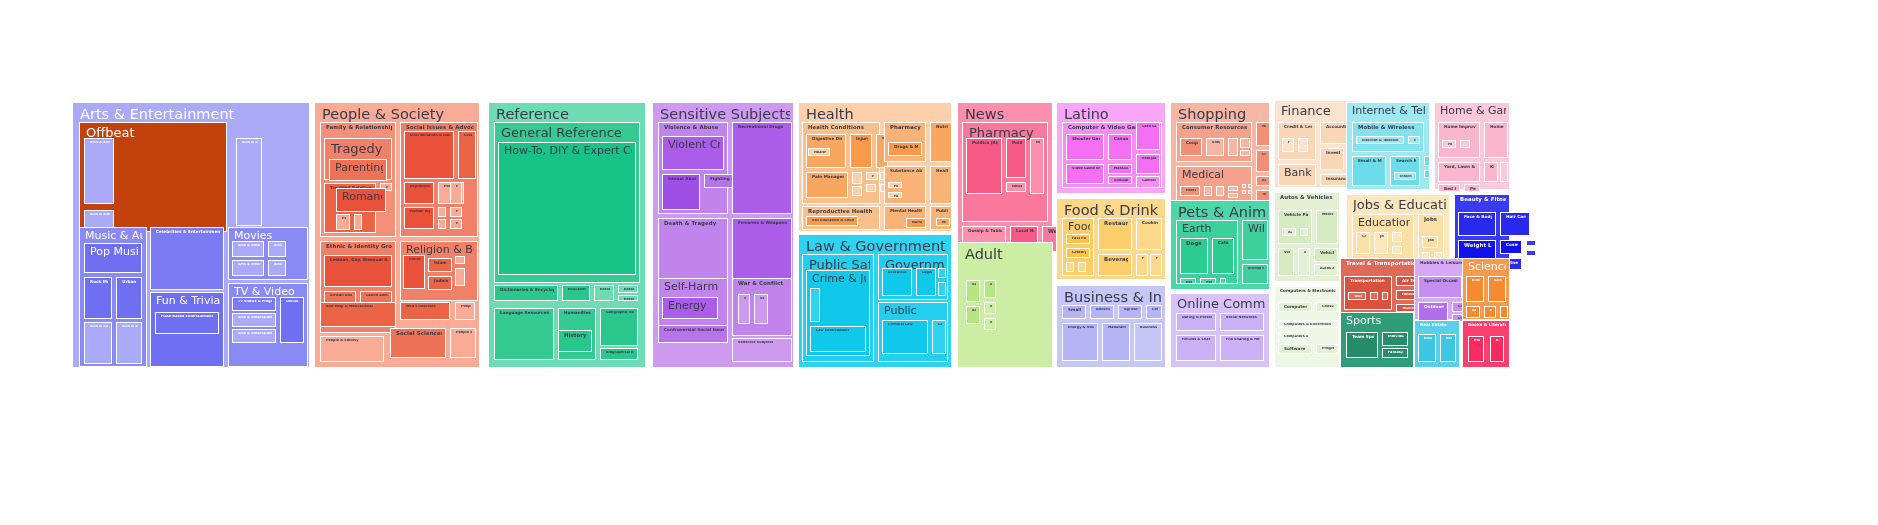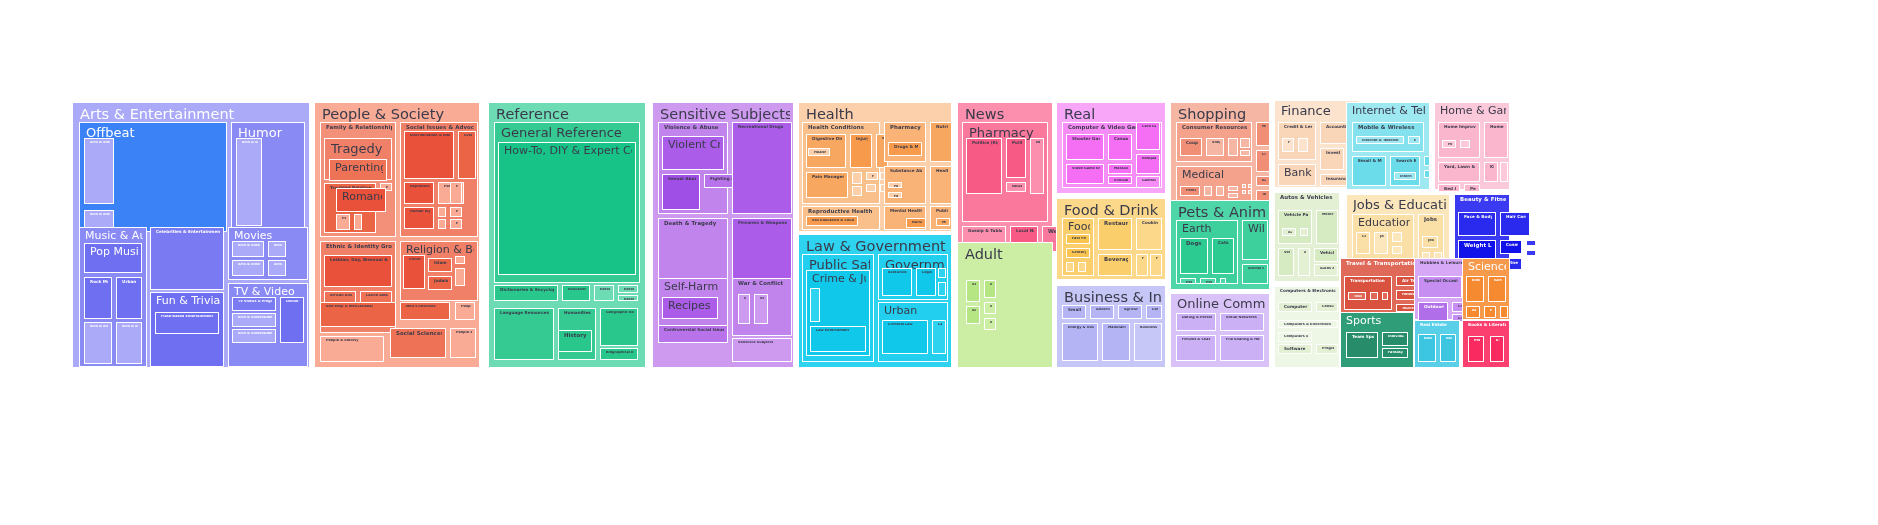--- a/index.html
+++ b/index.html
@@ -16,31 +16,28 @@
   .tiny>.lbl{font-size:3.4px;font-weight:700;}
   .lt>.lbl{color:#ffffff;}
 </style>
 </head>
 <body>
 
 <div id="stage">
     <div class="node d1 lt" style="left: 72px; top: 102px; width: 238px; height: 266px; background: rgb(170, 170, 248);">
       <span class="lbl">Arts &amp; Entertainment</span>
     </div>
-    <div class="node d2 lt" style="left: 79px; top: 122px; width: 148px; height: 110px; background: #3b82f6;">
+    <div class="node d2 lt" style="left: 79px; top: 122px; width: 148px; height: 110px; background: #c2410c;">
       <span class="lbl">Offbeat</span>
     </div>
     <div class="node tiny lt" style="left: 84px; top: 138px; width: 30px; height: 66px; background: rgb(170, 170, 248);">
       <span class="lbl">Arts &amp; Entertainment</span>
     </div>
     <div class="node tiny lt" style="left: 84px; top: 210px; width: 30px; height: 38px; background: rgb(170, 170, 248);">
       <span class="lbl">Arts &amp; Entertainment</span>
-    </div>
-    <div class="node d2 lt" style="left: 231px; top: 122px; width: 74px; height: 110px; background: rgb(138, 138, 245);">
-      <span class="lbl">Humor</span>
     </div>
     <div class="node tiny lt" style="left: 236px; top: 138px; width: 26px; height: 88px; background: rgb(170, 170, 248);">
       <span class="lbl">Arts &amp; Entertainment</span>
     </div>
     <div class="node d3 lt" style="left: 79px; top: 227px; width: 68px; height: 140px; background: rgb(138, 138, 245);">
       <span class="lbl">Music &amp; Audio</span>
     </div>
     <div class="node d3 lt" style="left: 84px; top: 243px; width: 58px; height: 30px; background: rgb(111, 111, 242);">
       <span class="lbl">Pop Music</span>
     </div>
@@ -263,21 +260,21 @@
     <div class="node d4" style="left: 658px; top: 218px; width: 70px; height: 62px; background: rgb(193, 132, 236);">
       <span class="lbl">Death &amp; Tragedy</span>
     </div>
     <div class="node d5" style="left: 732px; top: 218px; width: 60px; height: 62px; background: rgb(171, 92, 232);">
       <span class="lbl">Firearms &amp; Weapons</span>
     </div>
     <div class="node d3" style="left: 658px; top: 278px; width: 70px; height: 58px; background: rgb(193, 132, 236);">
       <span class="lbl">Self-Harm</span>
     </div>
     <div class="node d3" style="left: 662px; top: 297px; width: 56px; height: 22px; background: rgb(171, 92, 232);">
-      <span class="lbl">Recipes</span>
+      <span class="lbl">Energy</span>
     </div>
     <div class="node d4" style="left: 732px; top: 278px; width: 60px; height: 58px; background: rgb(193, 132, 236);">
       <span class="lbl">War &amp; Conflict</span>
     </div>
     <div class="node tiny" style="left: 738px; top: 294px; width: 12px; height: 30px; background: rgb(205, 154, 240);">
       <span class="lbl">Sensitive Subjects</span>
     </div>
     <div class="node tiny" style="left: 754px; top: 294px; width: 14px; height: 30px; background: rgb(205, 154, 240);">
       <span class="lbl">Sensitive Subjects</span>
     </div>
@@ -389,21 +386,21 @@
     <div class="node tiny" style="left: 916px; top: 268px; width: 20px; height: 28px; background: rgb(16, 201, 234);">
       <span class="lbl">Legislative Branch</span>
     </div>
     <div class="node tiny" style="left: 938px; top: 268px; width: 8px; height: 10px; background: rgb(46, 211, 240);">
       <span class="lbl">Law &amp; Government</span>
     </div>
     <div class="node tiny" style="left: 938px; top: 282px; width: 8px; height: 14px; background: rgb(46, 211, 240);">
       <span class="lbl">Law &amp; Government</span>
     </div>
     <div class="node d3" style="left: 878px; top: 302px; width: 70px; height: 60px; background: rgb(34, 207, 238);">
-      <span class="lbl">Urban</span>
+      <span class="lbl">Public</span>
     </div>
     <div class="node tiny" style="left: 882px; top: 320px; width: 46px; height: 34px; background: rgb(16, 201, 234);">
       <span class="lbl">Criminal Law</span>
     </div>
     <div class="node tiny" style="left: 932px; top: 320px; width: 14px; height: 34px; background: rgb(46, 211, 240);">
       <span class="lbl">Law &amp; Government</span>
     </div>
     <div class="node d1" style="left: 957px; top: 102px; width: 96px; height: 190px; background: rgb(251, 143, 173);">
       <span class="lbl">News</span>
     </div>
@@ -455,21 +452,21 @@
     <div class="node tiny" style="left: 984px; top: 280px; width: 12px; height: 18px; background: rgb(182, 229, 132);">
       <span class="lbl">Adult Entertainment</span>
     </div>
     <div class="node tiny" style="left: 984px; top: 302px; width: 12px; height: 12px; background: rgb(203, 237, 164);">
       <span class="lbl">Adult</span>
     </div>
     <div class="node tiny" style="left: 984px; top: 318px; width: 12px; height: 12px; background: rgb(203, 237, 164);">
       <span class="lbl">Adult</span>
     </div>
     <div class="node d1" style="left: 1056px; top: 102px; width: 110px; height: 92px; background: rgb(248, 166, 248);">
-      <span class="lbl">Real</span>
+      <span class="lbl">Latino</span>
     </div>
     <div class="node d4" style="left: 1062px; top: 122px; width: 100px; height: 66px; background: rgb(246, 140, 246);">
       <span class="lbl">Computer &amp; Video Games</span>
     </div>
     <div class="node d5" style="left: 1066px; top: 134px; width: 38px; height: 26px; background: rgb(244, 111, 244);">
       <span class="lbl">Shooter Games</span>
     </div>
     <div class="node d5" style="left: 1108px; top: 134px; width: 24px; height: 26px; background: rgb(244, 111, 244);">
       <span class="lbl">Casual Games</span>
     </div>

